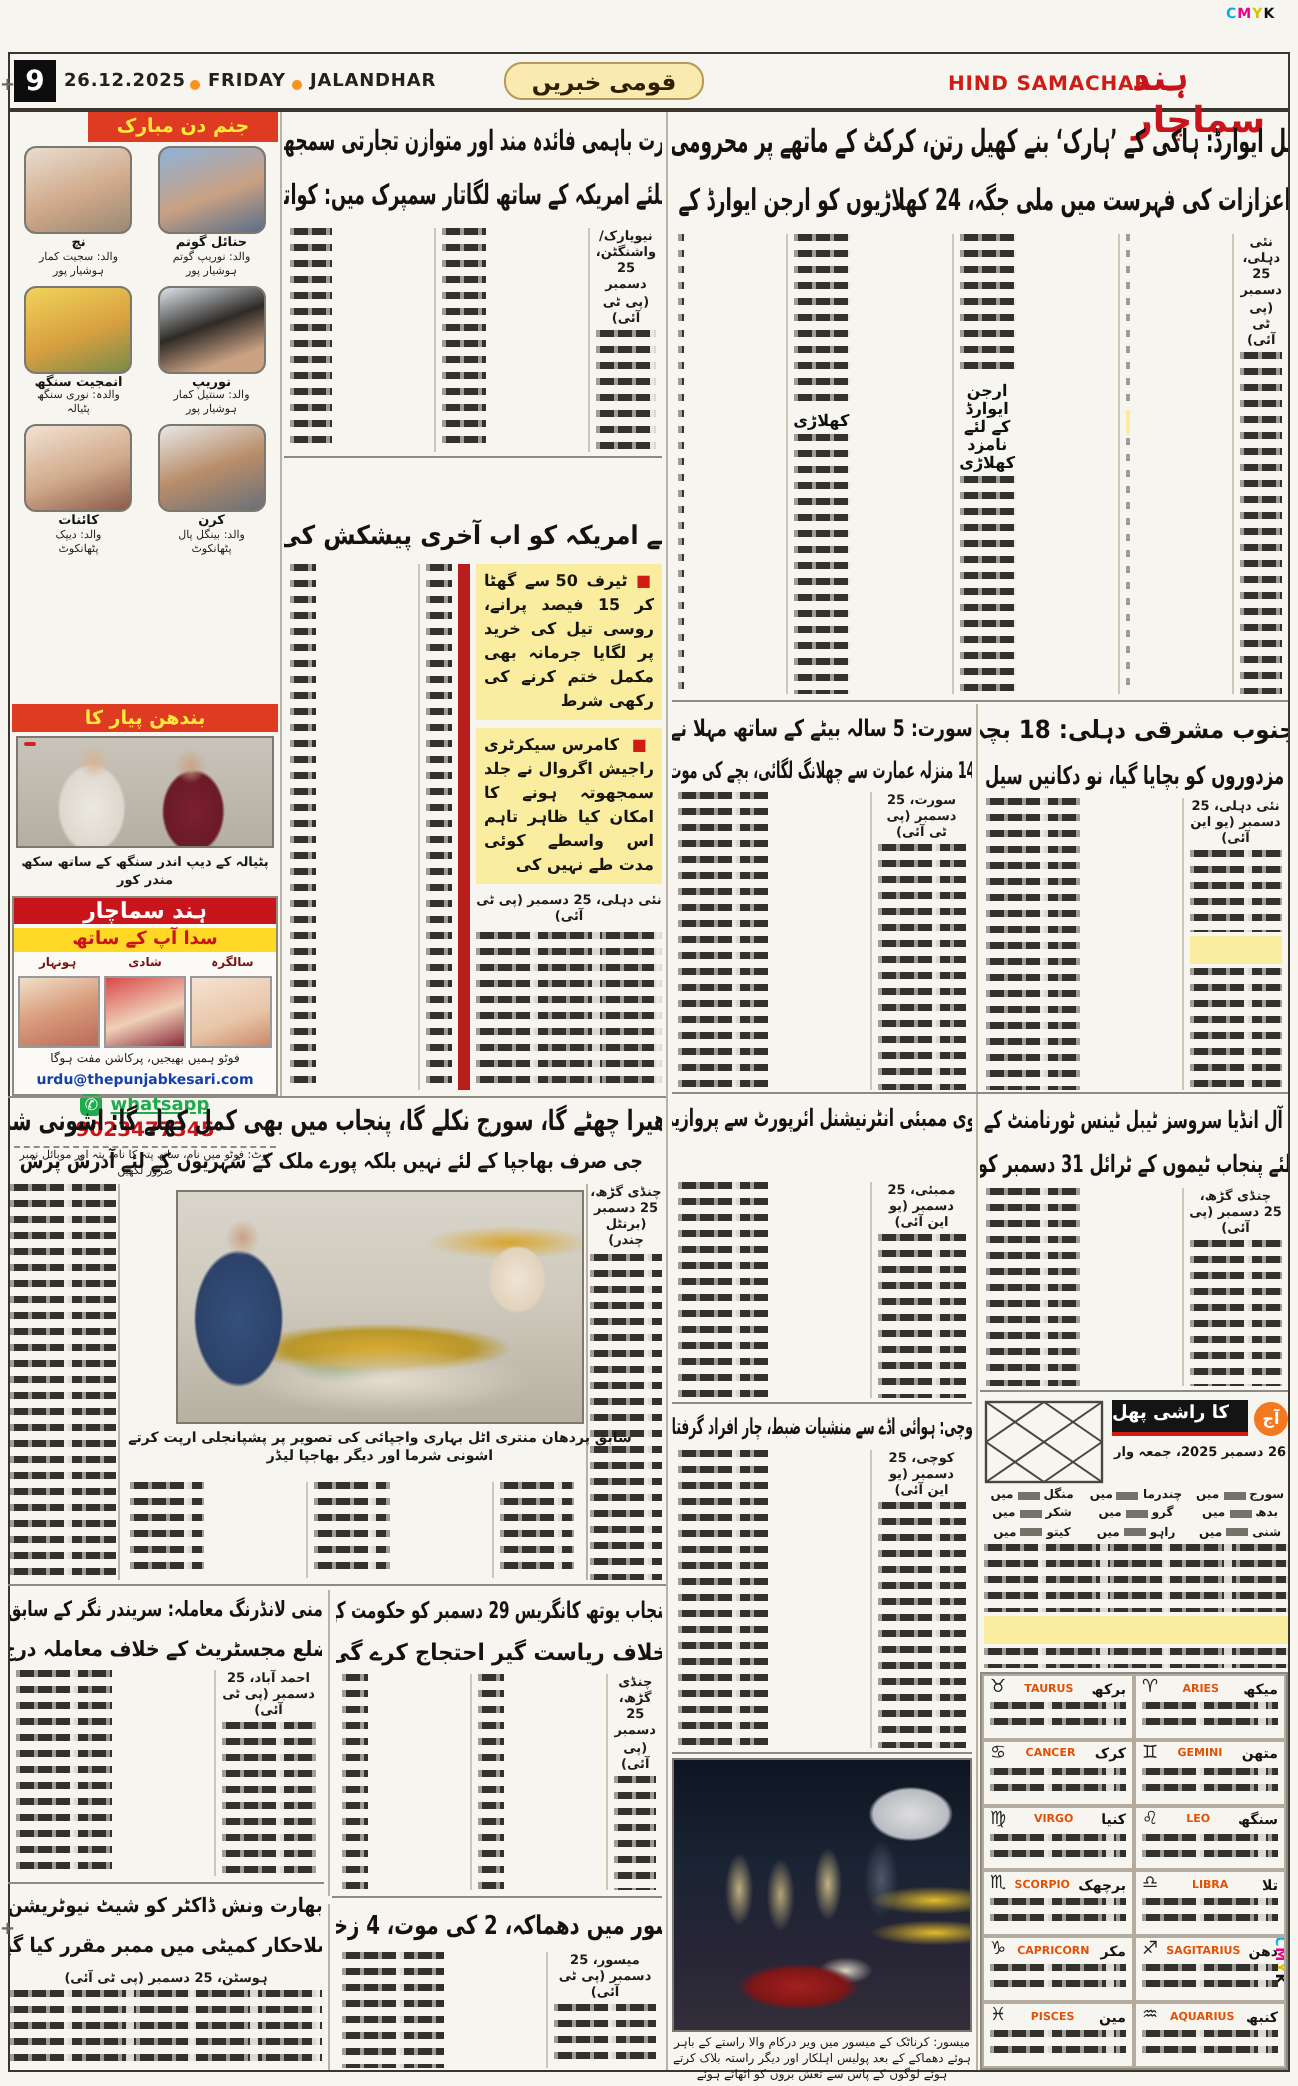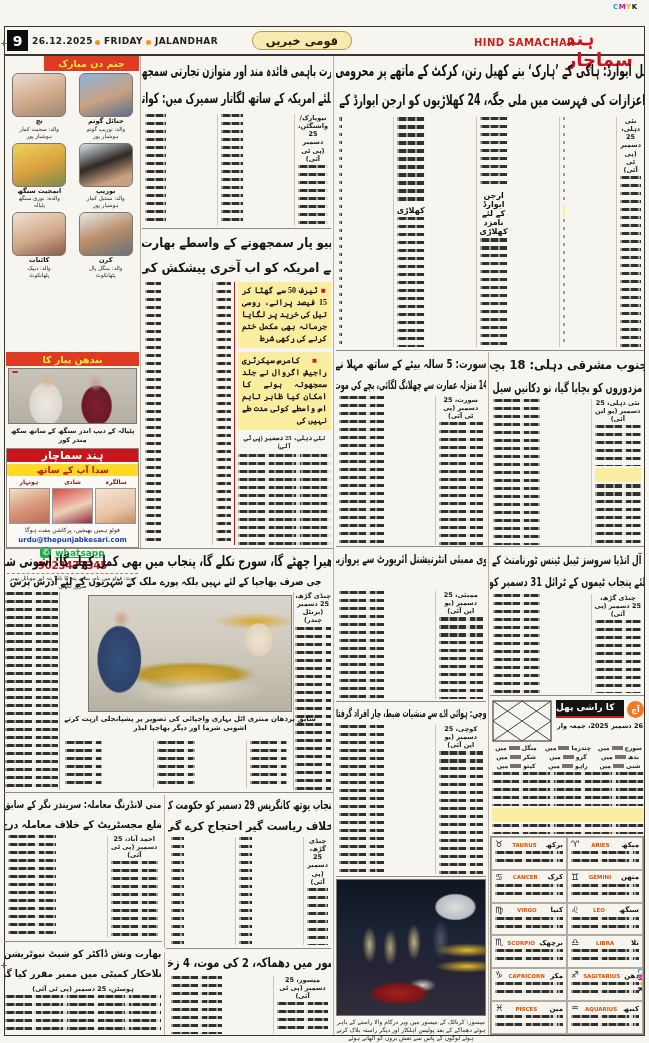--- a/index.html
+++ b/index.html
@@ -223,28 +223,25 @@
     </div>
     <div class="col">
         <div class="txt"></div>
       </div>
     <div class="col">
         <div class="txt"></div>
       </div>
   </div>
   <div class="hr" style="left:142px;top:228px;width:189px;background:#8f8a80;"></div>
 
-  <div class="abs hl" style="left:142px;top:231px;width:189px;height:23px;font-size:13px;">
-      <span style="--sx:.88">بیو پار سمجھوتے کے واسطے بھارت</span>
-    </div>
   <div class="abs hl" style="left:142px;top:256px;width:189px;height:23px;font-size:13px;">
       <span style="--sx:.90">نے امریکہ کو اب آخری پیشکش کی</span>
     </div>
   <div class="abs" style="left:142px;top:282px;width:189px;height:263px;display:flex;direction:rtl;">
-    <div style="width:93px;display:flex;flex-direction:column;gap:4px;padding-left:3px;border-left:1px solid #b91c1c;font-family:Liberation Serif, serif;">
+    <div style="width:93px;display:flex;flex-direction:column;gap:4px;padding-left:3px;border-left:6px solid #b91c1c;">
       <div class="bullet-block"><span class="bullet-sq">■ </span><span>ٹیرف 50 سے گھٹا کر 15 فیصد پرانے، روسی تیل کی خرید پر لگایا جرمانہ بھی مکمل ختم کرنے کی رکھی شرط</span></div>
       <div class="bullet-block"><span class="bullet-sq">■ </span><span>کامرس سیکرٹری راجیش اگروال نے جلد سمجھوتہ ہونے کا امکان کیا ظاہر تاہم اس واسطے کوئی مدت طے نہیں کی</span></div>
       <div class="dl">نئی دہلی، 25 دسمبر (پی ٹی آئی)</div>
       <div class="txt" style="flex:1"></div>
     </div>
     <div class="cols" style="flex:1">
       <div class="col">
           <div class="txt"></div>
         </div>
       <div class="col">

